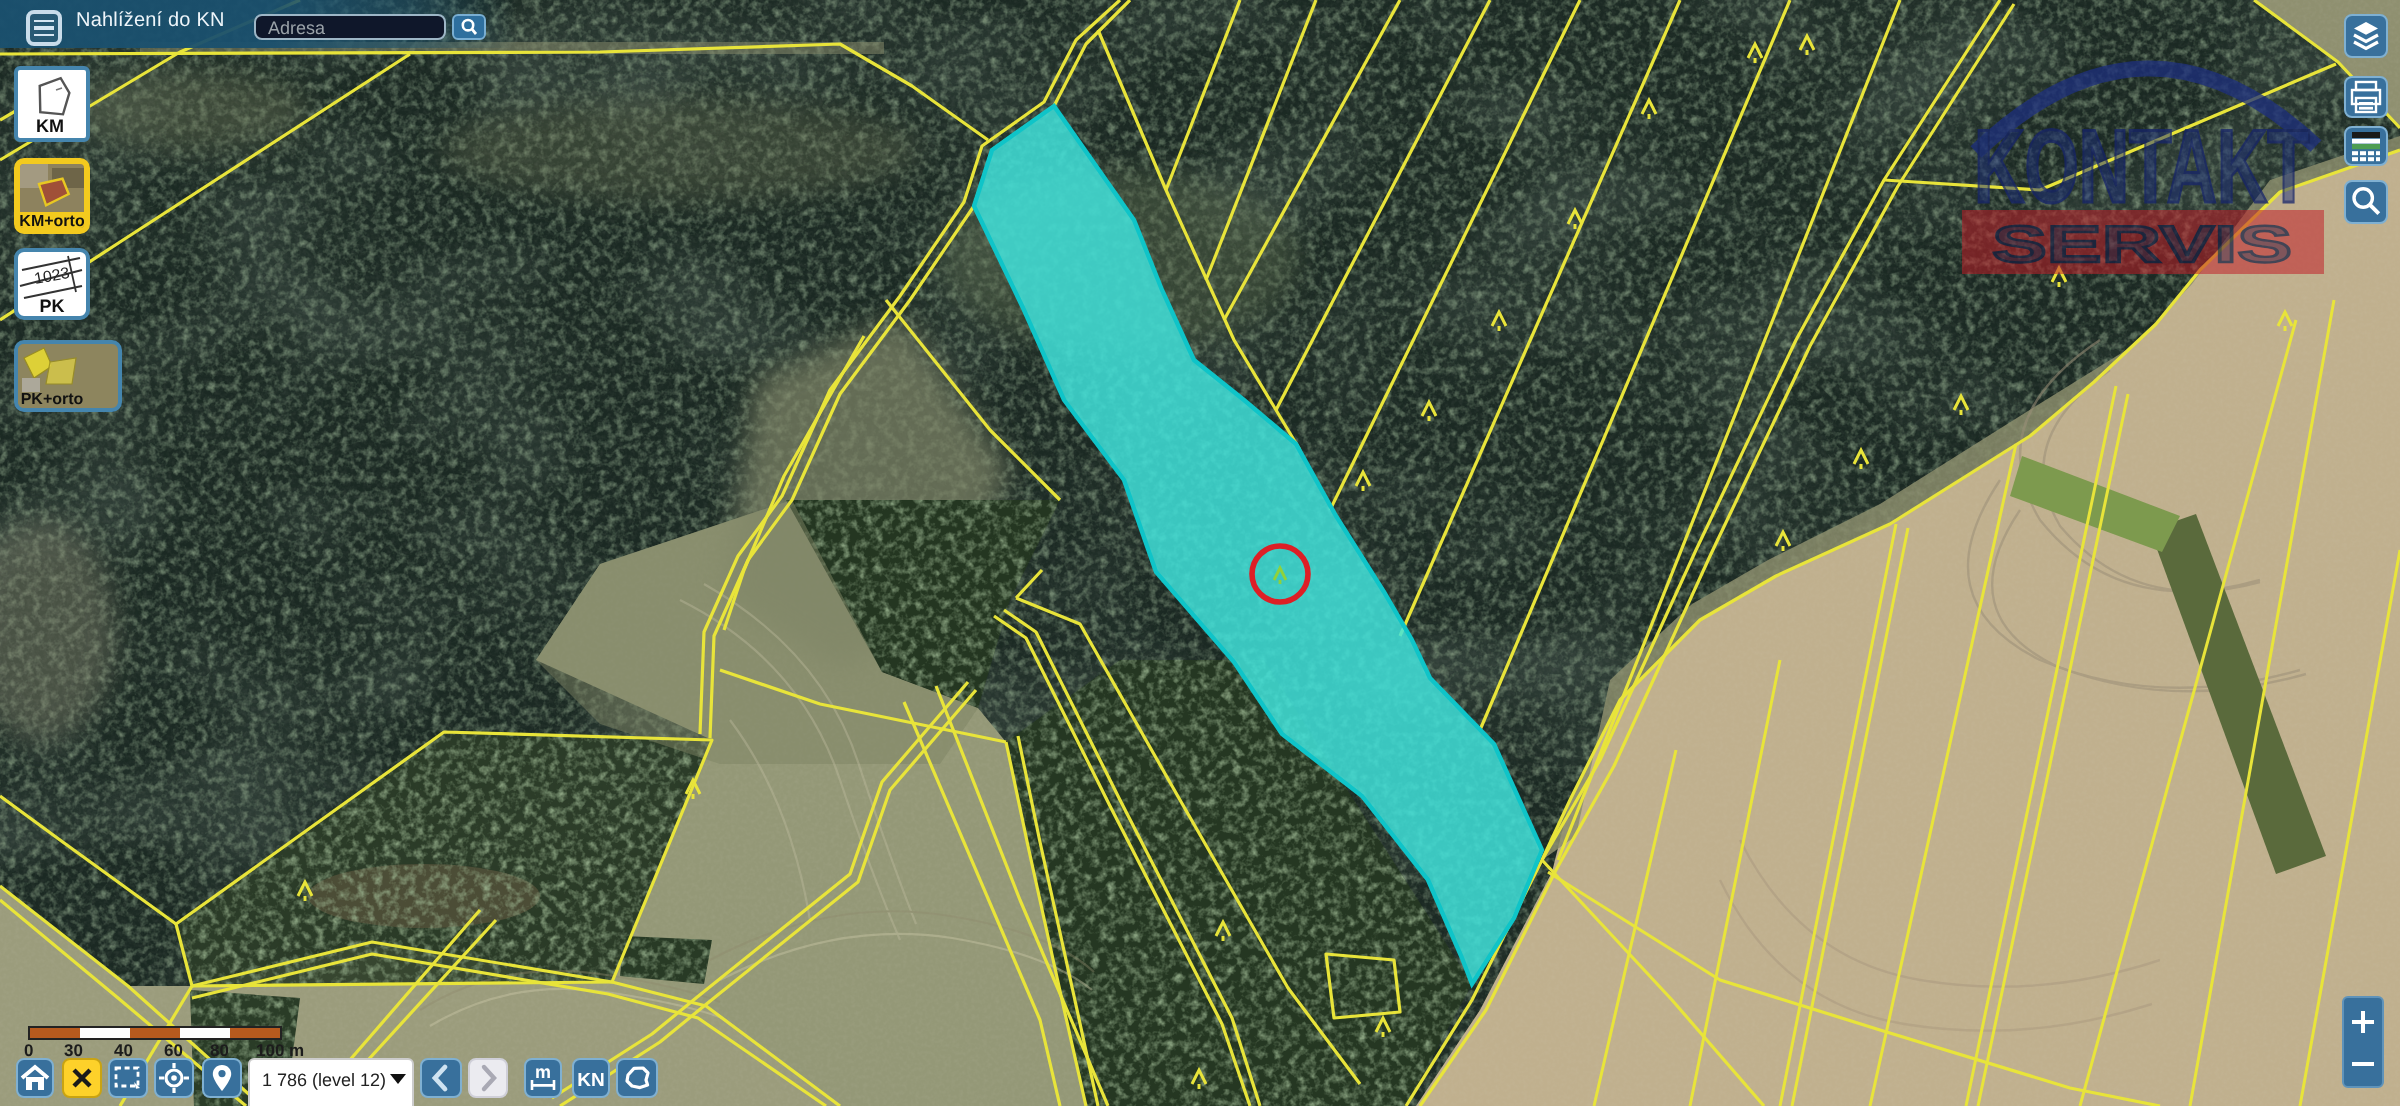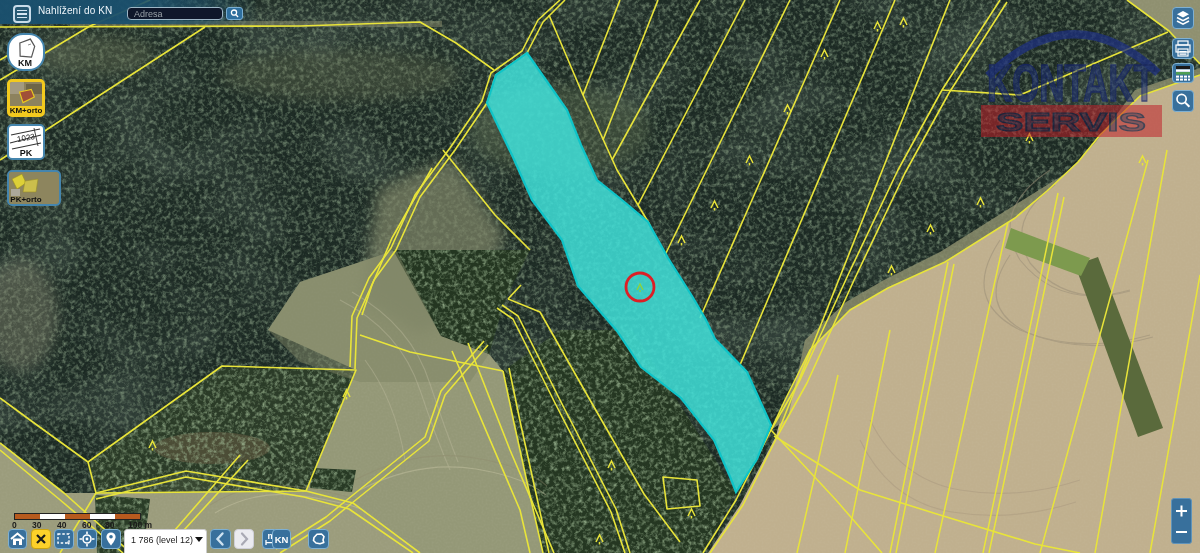--- a/index.html
+++ b/index.html
@@ -279,21 +279,21 @@
 <span style="position:absolute;left:6px;top:1px;font-size:9px;color:#9aa2a8">Adresa</span>
 </div>
 
 <div style="position:absolute;left:226px;top:7px;width:17px;height:13px;background:#2e6f9e;border:1px solid #79aed2;border-radius:3px;box-sizing:border-box">
 <svg width="15" height="11" viewBox="0 0 15 11" style="position:absolute;left:0;top:0">
         <circle cx="7" cy="4.6" r="2.6" fill="none" stroke="#fff" stroke-width="1.3"></circle>
         <line x1="9" y1="6.6" x2="11" y2="9" stroke="#fff" stroke-width="1.4"></line>
       </svg>
 </div>
 
-<div style="position:absolute;left:7px;top:33px;width:38px;height:38px;background:#fff;border:2px solid #4585ad;border-radius:16px;box-sizing:border-box">
+<div style="position:absolute;left:7px;top:33px;width:38px;height:38px;background:#fff;border:2px solid #4585ad;border-radius:3px;box-sizing:border-box">
 <svg width="34" height="34" viewBox="0 0 34 34">
         <polygon points="12,7 23,5 26,13 21,23 10,20" fill="none" stroke="#555" stroke-width="1.2" transform="rotate(-10 17 14)"></polygon>
         <path d="M19,10 l3,-1" stroke="#777" stroke-width="0.8"></path>
         <text x="16" y="31" font-size="9" font-weight="bold" fill="#111" font-family="Liberation Sans,sans-serif" text-anchor="middle">KM</text>
       </svg>
 </div>
 
 <div style="position:absolute;left:7px;top:79px;width:38px;height:38px;background:#eab308;border:3px solid #f3ca1e;border-radius:5px;box-sizing:border-box;overflow:hidden">
 <svg width="32" height="32" viewBox="0 0 32 32">
         <rect x="0" y="0" width="32" height="32" fill="#8d825e"></rect>
@@ -437,21 +437,21 @@
       </svg>
 </div>
 
 <div class="btn" style="left:262px;top:529px;width:19px;height:20px">
 <svg width="17" height="18" viewBox="0 0 17 18">
         <text x="8.5" y="9" font-size="9" font-weight="bold" fill="#fff" text-anchor="middle" font-family="Liberation Sans,sans-serif">m</text>
         <path d="M3,10 L3,15 M3,12.7 L14,12.7 M14,10 L14,15" stroke="#fff" stroke-width="1.3" fill="none"></path>
       </svg>
 </div>
 
-<div class="btn" style="left:272px;top:529px;width:19px;height:20px">
+<div class="btn" style="left:286px;top:529px;width:19px;height:20px">
 <svg width="17" height="18" viewBox="0 0 17 18">
         <text x="8.5" y="13" font-size="9.5" font-weight="bold" fill="#fff" text-anchor="middle" font-family="Liberation Sans,sans-serif">KN</text>
       </svg>
 </div>
 
 <div class="btn" style="left:308px;top:529px;width:21px;height:20px">
 <svg width="19" height="18" viewBox="0 0 19 18">
         <path d="M5,7.5 L8,4.2 L12.5,4 L15,6.5 L14,10 L14.8,12.5 L11,13.8 L7,13 L4.5,10.5 Z" fill="none" stroke="#fff" stroke-width="1.6" stroke-linejoin="round"></path>
       </svg>
 </div>

